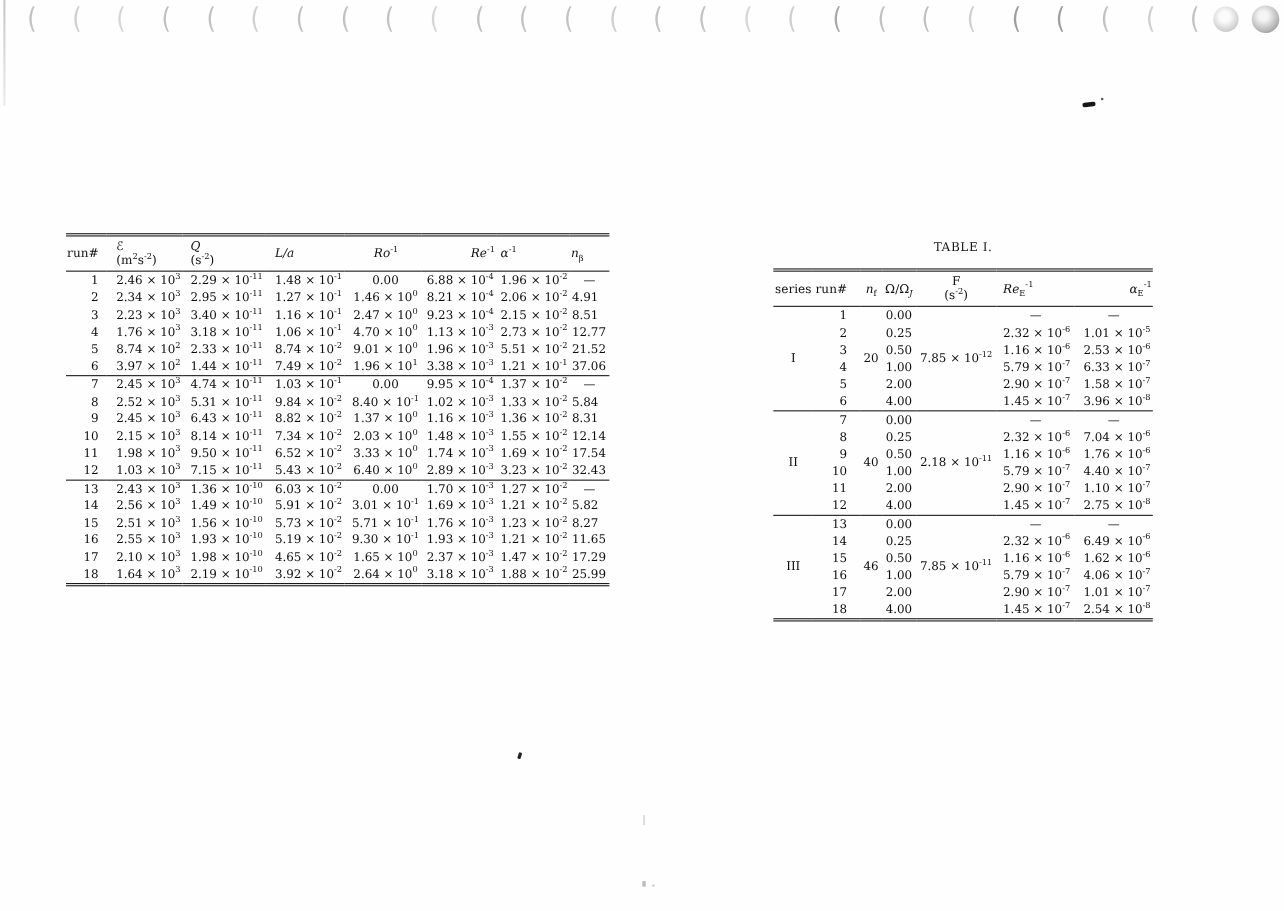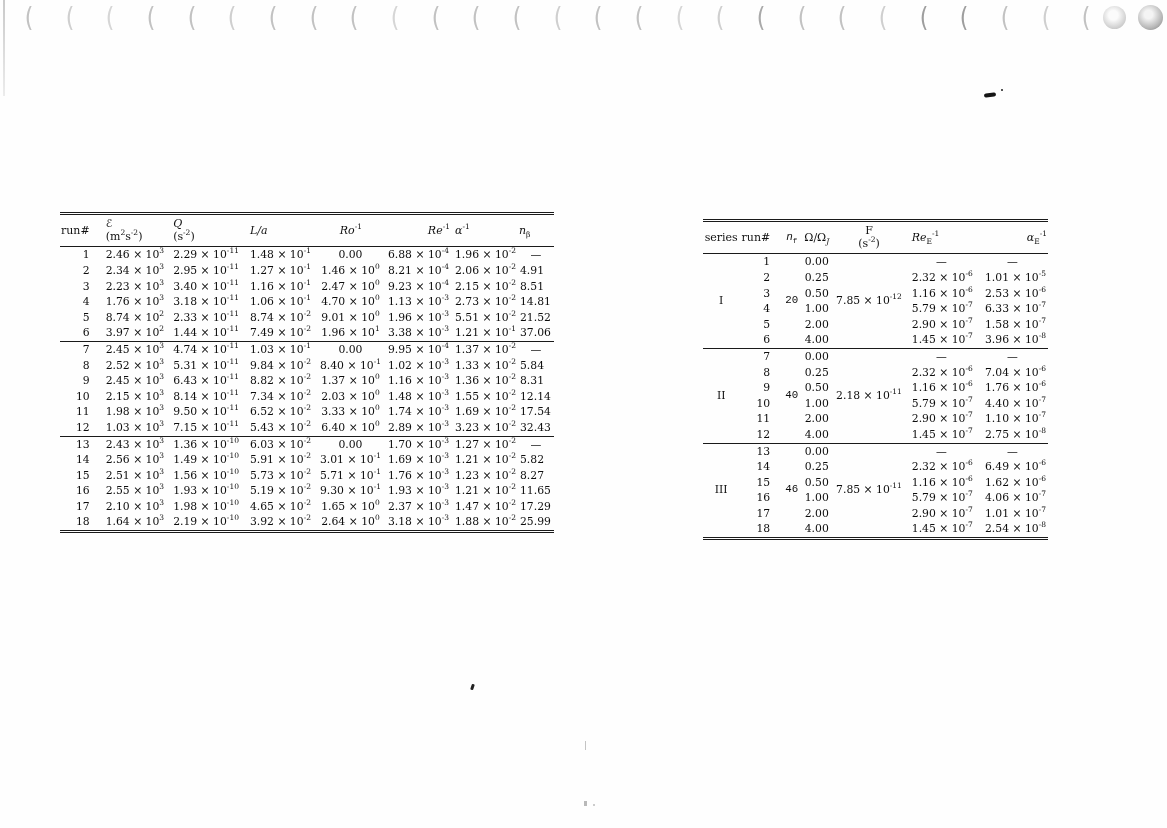--- a/index.html
+++ b/index.html
@@ -68,21 +68,21 @@
   #table2 .c1{text-align:left;padding-left:9px;width:78px;}
   #table2 .c2{text-align:left;padding-left:7px;width:86px;}
   #table2 .c3{text-align:left;padding-left:9px;width:76px;}
   #table2 .c4{text-align:center;padding-left:7px;width:72px;}
   #table2 .c5{text-align:right;padding-left:5px;width:80px;}
   #table2 .c6{text-align:left;padding-left:4px;width:76px;}
   #table2 .c7{text-align:left;padding-right:3px;}
   
   #table1 .c0{text-align:center;width:40px;}
   #table1 .c1{text-align:right;padding-right:12px;width:36px;}
-  #table1 .c2{text-align:center;width:28px;font-family:Liberation Mono, monospace;}
+  #table1 .c2{text-align:center;width:28px;}
   #table1 .c3{text-align:center;width:44px;}
   #table1 .c4{text-align:center;width:92px;}
   #table1 .c5{text-align:left;padding-left:6px;width:76px;}
   #table1 .c6{text-align:right;padding-left:8px;}
   td.dash{text-align:center !important;padding:0 !important;}
 </style>
 </head>
 <body>
 
 <div>
@@ -173,21 +173,21 @@
             <td class="c7">8.51</td>
           </tr>
           <tr>
             <td class="c0">4</td>
             <td class="c1">1.76 × 10<sup>3</sup></td>
             <td class="c2">3.18 × 10<sup>-11</sup></td>
             <td class="c3">1.06 × 10<sup>-1</sup></td>
             <td class="c4">4.70 × 10<sup>0</sup></td>
             <td class="c5">1.13 × 10<sup>-3</sup></td>
             <td class="c6">2.73 × 10<sup>-2</sup></td>
-            <td class="c7">14.81</td>
+            <td class="c7">12.77</td>
           </tr>
           <tr>
             <td class="c0">5</td>
             <td class="c1">8.74 × 10<sup>2</sup></td>
             <td class="c2">2.33 × 10<sup>-11</sup></td>
             <td class="c3">8.74 × 10<sup>-2</sup></td>
             <td class="c4">9.01 × 10<sup>0</sup></td>
             <td class="c5">1.96 × 10<sup>-3</sup></td>
             <td class="c6">5.51 × 10<sup>-2</sup></td>
             <td class="c7">21.52</td>
@@ -320,20 +320,21 @@
             <td class="c4">2.64 × 10<sup>0</sup></td>
             <td class="c5">3.18 × 10<sup>-3</sup></td>
             <td class="c6">1.88 × 10<sup>-2</sup></td>
             <td class="c7">25.99</td>
           </tr>
         </tbody>
     </table>
   </div>
 
   <div class="tbl-wrap" id="table1-wrap">
+    <div class="tbl-title">TABLE I.</div>
     <table id="table1">
       <thead>
           <tr id="t1-head">
             <th class="c0">series</th>
             <th class="c1">run#</th>
             <th class="c2"><i>n</i><sub>f</sub></th>
             <th class="c3">Ω/Ω<sub><i>J</i></sub></th>
             <th class="c4">F<br>(s<sup>-2</sup>)</th>
             <th class="c5"><i>Re</i><sub>E</sub><sup>-1</sup></th>
             <th class="c6"><i>α</i><sub>E</sub><sup>-1</sup></th>

